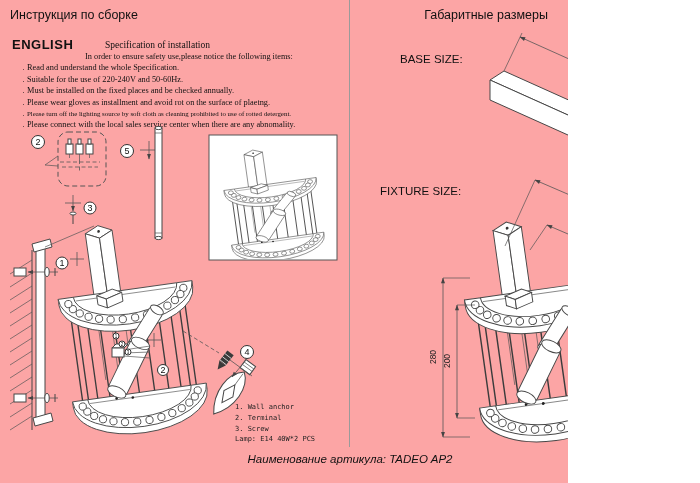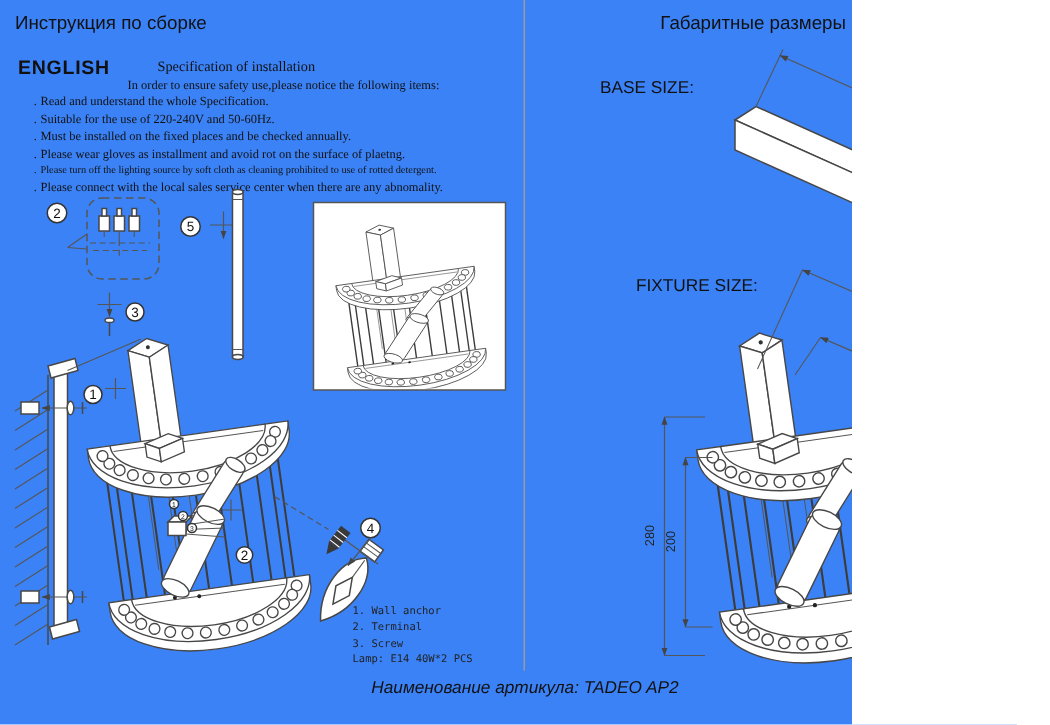--- a/index.html
+++ b/index.html
@@ -1,16 +1,16 @@
 <!DOCTYPE html>
 <html><head>
 <meta charset="utf-8">
 <style>
   html,body{margin:0;padding:0;background:#fff;}
-  #page{position:relative;width:568px;height:483px;background:#3b82f6;overflow:hidden;
+  #page{position:relative;width:568px;height:483px;background:#fca5a5;overflow:hidden;
         font-family:"Liberation Sans",sans-serif;color:#111;}
   .abs{position:absolute;}
   .divider{position:absolute;left:349px;top:0;width:1px;height:447px;background:#9a9a9a;}
   .title{font-size:12.5px;}
   .lang{font-size:13px;letter-spacing:.5px;font-weight:bold;}
   .spec-head{font-family:"Liberation Serif",serif;font-size:9.5px;}
   .instr{font-family:"Liberation Serif",serif;font-size:8.3px;line-height:11.4px;width:336px;}
   .instr .intro{margin-left:18px;text-align:center;}
   .instr .li{margin-left:8px;}
   .instr .li .bullet{display:inline-block;width:7px;text-align:center;}
@@ -231,23 +231,23 @@
     </g>
   </svg>
 
   <div class="abs parts" style="left:235px;top:402px;">
     <div>1. Wall anchor</div>
     <div>2. Terminal</div>
     <div>3. Screw</div>
     <div>Lamp: E14 40W*2 PCS</div>
   </div>
 
-  <div class="abs title" style="right:4px;top:8px;text-align:right;">Габаритные размеры</div>
+  <div class="abs title" style="right:20px;top:8px;text-align:right;">Габаритные размеры</div>
   <div class="abs size-label" style="left:382px;top:53px;padding-left:18px;">BASE SIZE:</div>
-  <div class="abs size-label" style="left:380px;top:185px;margin-left:44px;">FIXTURE SIZE:</div>
+  <div class="abs size-label" style="left:380px;top:185px;">FIXTURE SIZE:</div>
 
   <svg style="left:370px;top:25px;" width="330" height="445" viewBox="0 0 330 445">
 
     <g>
       <polygon class="ln fw" points="120,55 238,108 252,99 134,46"></polygon>
       <polygon class="ln fw" points="120,55 238,108 238,128 120,75"></polygon>
       <polygon class="ln fw" points="238,108 252,99 252,119 238,128"></polygon>
       <line class="thin" x1="134" y1="46" x2="152" y2="8"></line>
       <line class="thin" x1="252" y1="99" x2="272" y2="58"></line>
       <line class="dim" x1="150" y1="12" x2="268" y2="65" marker-start="url(#arrS)" marker-end="url(#arrE)"></line>

